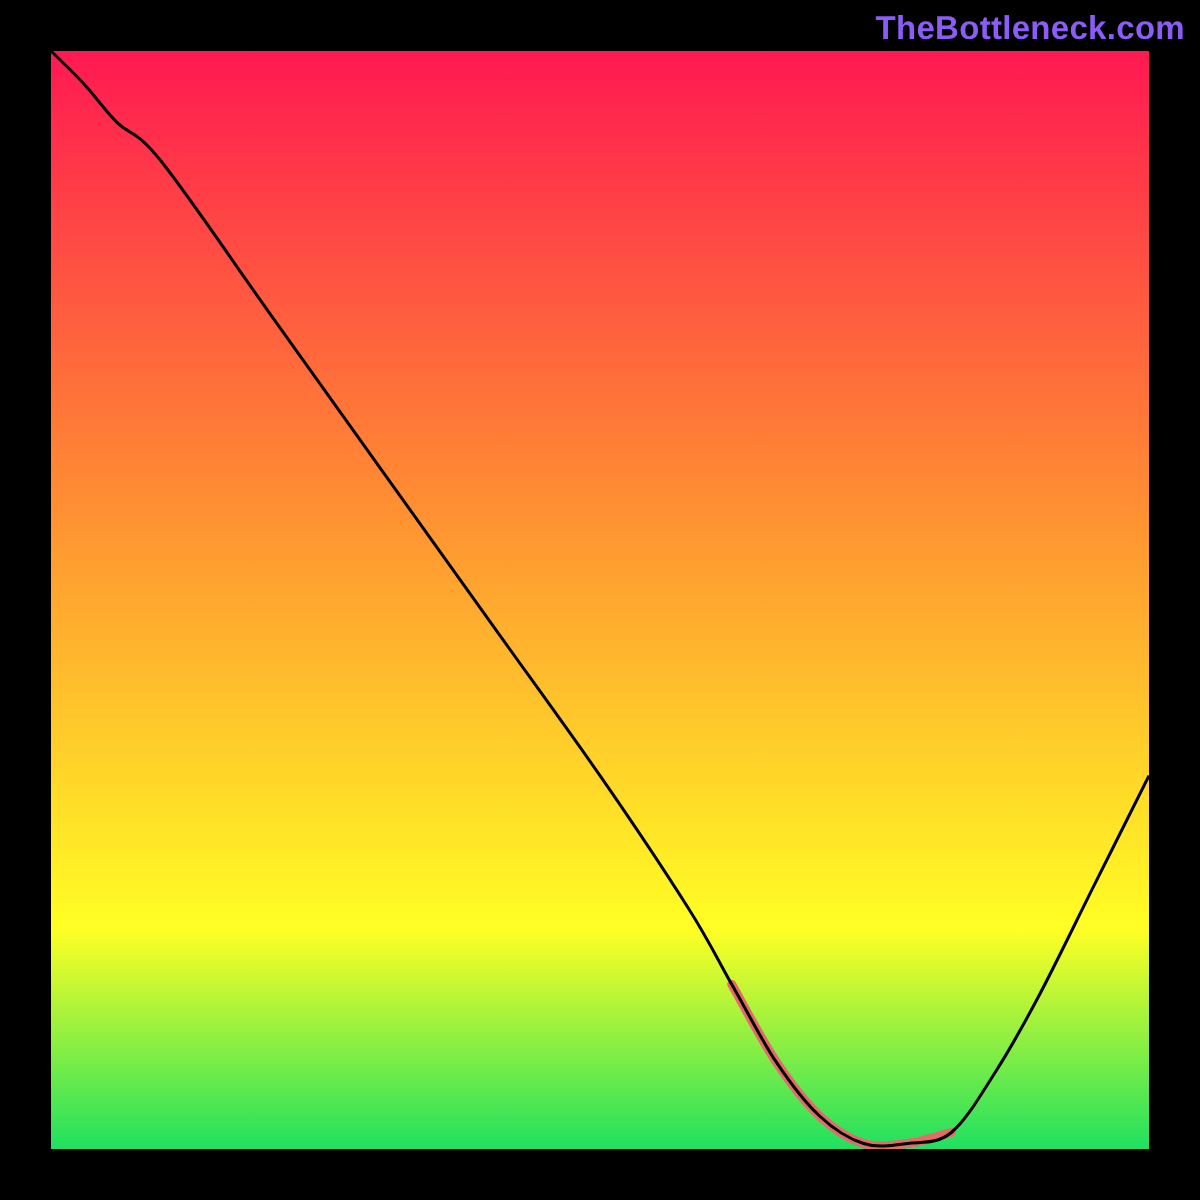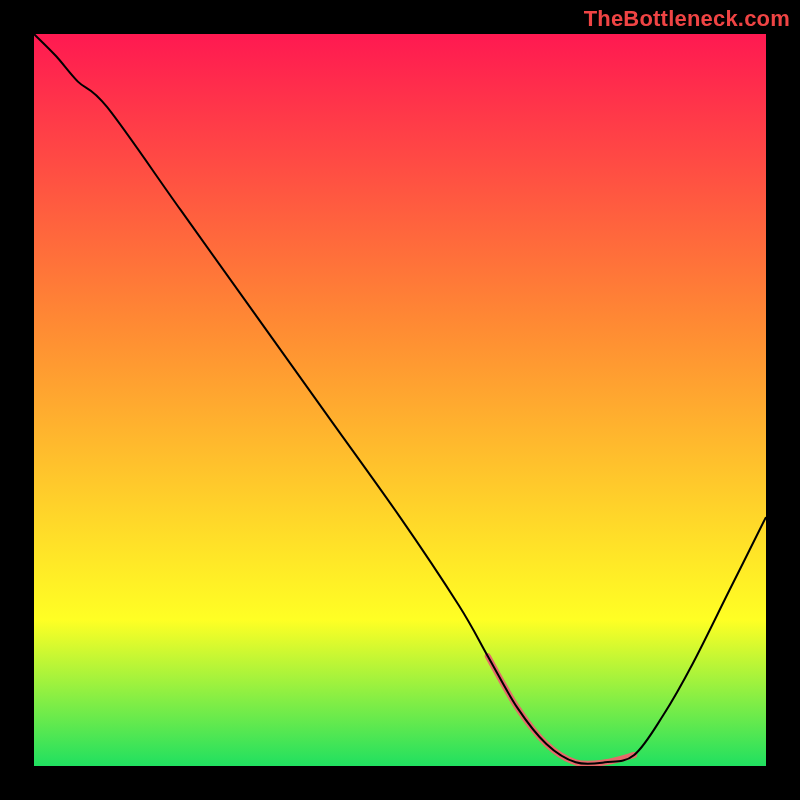--- a/index.html
+++ b/index.html
@@ -29,21 +29,21 @@
   .plot svg {
     display: block;
   }
   .watermark {
     position: absolute;
     top: 6px;
     right: 10px;
     font-family: Arial, Helvetica, sans-serif;
     font-size: 22px;
     font-weight: 600;
-    color: #ef4444;
+    color: #8b5cf6;
     letter-spacing: 0.2px;
   }
 </style>
 </head>
 <body>
 
 <div class="frame">
 
   <div class="watermark">TheBottleneck.com</div>
 

